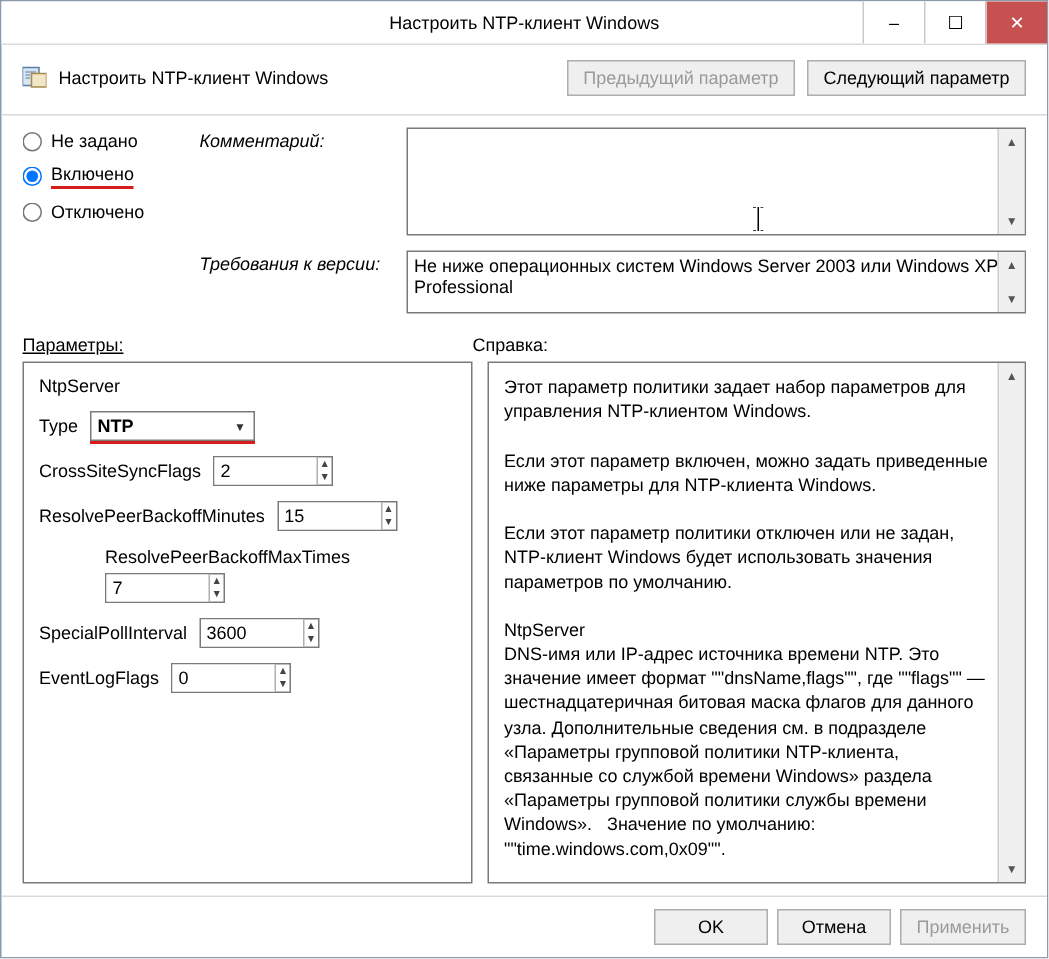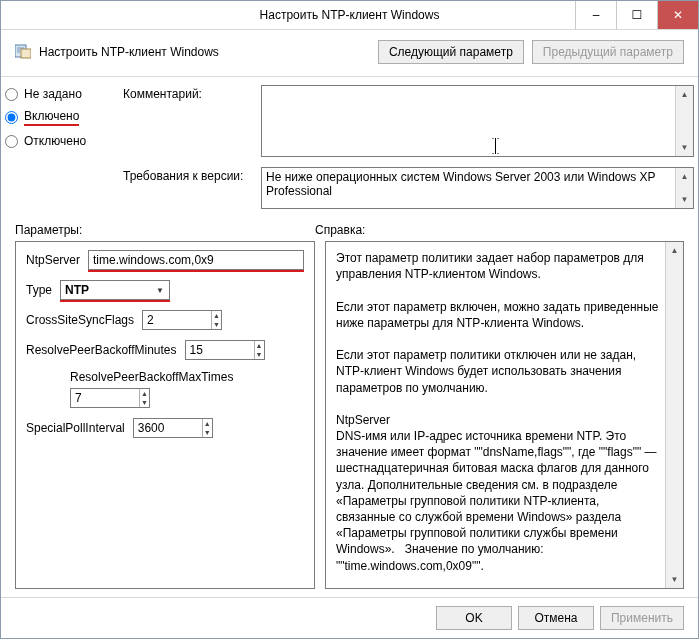--- a/index.html
+++ b/index.html
@@ -73,32 +73,32 @@
   .btn.disabled { color: #9a9a9a; }
 
   .divider {
     height: 1px;
     background: #d9d9d9;
     margin: 6px 0 8px 0;
   }
 
   
   .upper {
-    padding: 0 4px;
+    padding: 0 14px;
     display: grid;
     grid-template-columns: 110px 130px 1fr;
     column-gap: 8px;
     row-gap: 10px;
     align-items: start;
   }
   .radios { display:flex; flex-direction:column; gap:8px; padding-top:2px; }
   .radio-row { display:flex; align-items:center; gap:6px; white-space:nowrap; }
   .radio-row input { margin:0; }
   .underline-red { border-bottom: 2px solid #d81b1b; padding-bottom:1px; }
-  .label-col { padding-top:2px; }
+  .label-col { padding-top:2px;font-style:italic; }
   .comment-box, .req-box {
     border: 1px solid #7a7a7a;
     box-sizing: border-box;
     width: 100%;
     position: relative;
   }
   .comment-box { height: 72px; }
   .req-box { height: 42px; }
   .comment-box textarea {
     border: none;
@@ -127,21 +127,21 @@
     width: calc(100% - 18px);
     font-size: 12px;
     color: #000;
   }
 
   
   .section-labels {
     display:flex;
     padding: 14px 14px 4px 14px;
   }
-  .section-labels .left { width: 300px; }
+  .section-labels .left { width: 300px; text-decoration: underline; }
   .section-labels .right { flex:1; }
 
   
   .main {
     flex: 1;
     display:flex;
     padding: 0 14px 8px 14px;
     gap: 10px;
     min-height: 0;
   }
@@ -230,22 +230,22 @@
   <div class="header">
     <span class="policy-icon">
       <svg viewBox="0 0 16 16">
           <rect x="0" y="2" width="11" height="12" fill="#d9e6f2" stroke="#5a7fa6"></rect>
           <rect x="6" y="6" width="10" height="9" fill="#f2e6c9" stroke="#a68a4a"></rect>
           <path d="M2 5h7M2 7h3M2 9h3" stroke="#5a7fa6" stroke-width="0.8"></path>
         </svg>
     </span>
     <span class="caption">Настроить NTP-клиент Windows</span>
     <span class="spacer"></span>
+    <button class="btn disabled">Предыдущий параметр</button>
     <button class="btn">Следующий параметр</button>
-    <button class="btn disabled">Предыдущий параметр</button>
   </div>
 
   <div class="divider"></div>
 
   <div class="upper">
 
     <div class="radios" style="grid-row: 1 / span 2;">
       <label class="radio-row">
         <input type="radio" name="state" style="">
         <span>Не задано</span>
@@ -286,21 +286,20 @@
     <div class="left">Параметры:</div>
     <div class="right">Справка:</div>
   </div>
 
   <div class="main">
 
     <div class="params-box">
 
       <div class="p-row">
         <span class="p-label">NtpServer</span>
-        <input class="p-input ntp underline-red-input" value="time.windows.com,0x9" style="">
       </div>
 
       <div class="p-row">
         <span class="p-label">Type</span>
         <span class="select-wrap underline-red-input">
           <input class="p-input" readonly="" value="NTP" style="">
           <span class="caret">▼</span>
         </span>
       </div>
 
@@ -341,20 +340,30 @@
         <span class="p-label">SpecialPollInterval</span>
         <span class="spin">
           <input value="3600" style="">
           <span class="spin-btns">
               <div>▲</div>
               <div>▼</div>
             </span>
         </span>
       </div>
 
+      <div class="p-row">
+        <span class="p-label">EventLogFlags</span>
+        <span class="spin">
+          <input value="0" style="">
+          <span class="spin-btns">
+              <div>▲</div>
+              <div>▼</div>
+            </span>
+        </span>
+      </div>
 
     </div>
 
     <div class="help-box">
       <div class="help-text">Этот параметр политики задает набор параметров для управления NTP-клиентом Windows.
 
 Если этот параметр включен, можно задать приведенные ниже параметры для NTP-клиента Windows.
 
 Если этот параметр политики отключен или не задан, NTP-клиент Windows будет использовать значения параметров по умолчанию.
 

